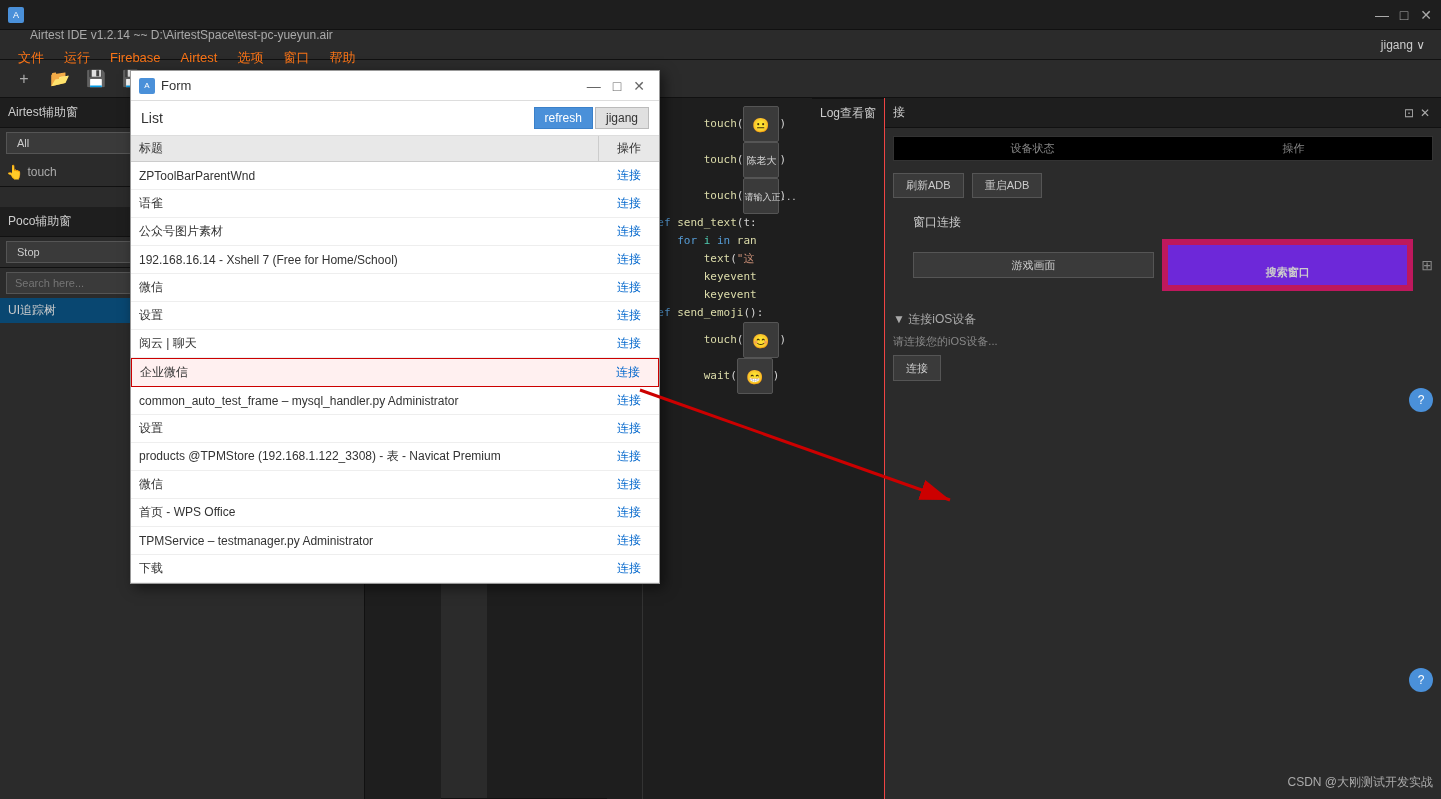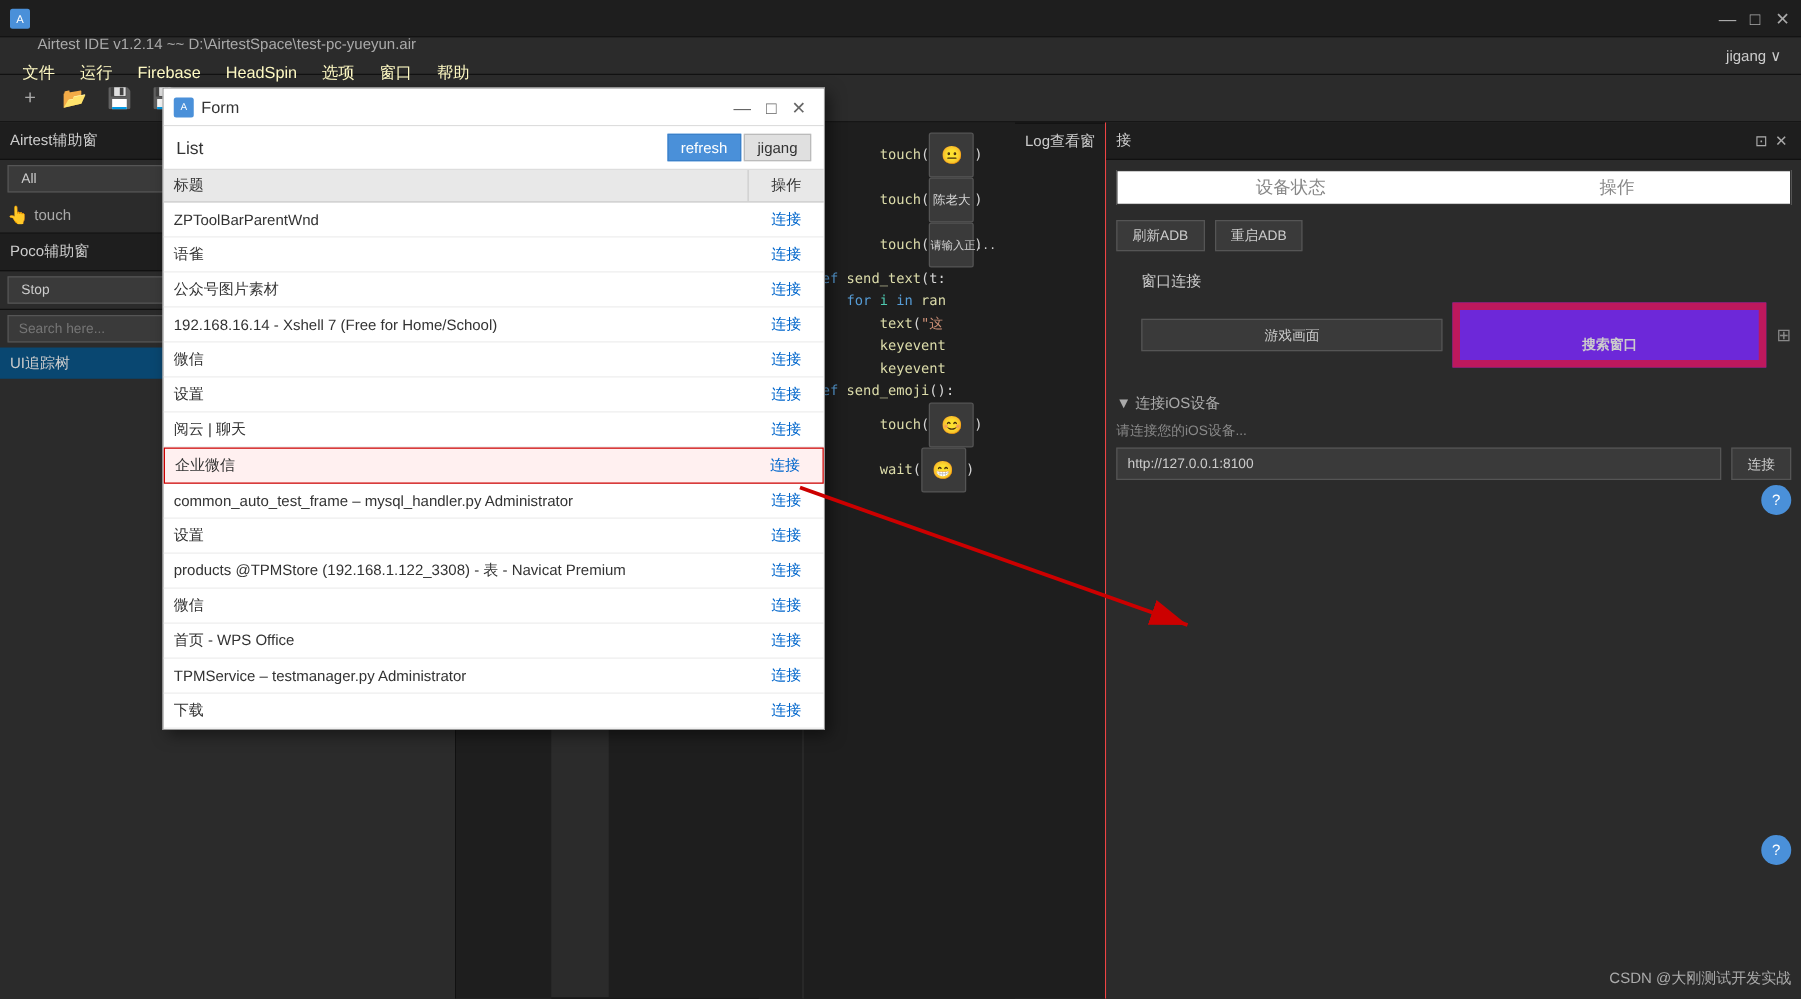--- a/index.html
+++ b/index.html
@@ -7,33 +7,33 @@
 
     
     .title-bar { background: #1e1e1e; height: 30px; display: flex; align-items: center; padding: 0 8px; color: #aaa; font-size: 12px; border-bottom: 1px solid #111; }
     .title-bar .app-icon { width: 16px; height: 16px; margin-right: 6px; background: #4a90d9; border-radius: 2px; display: flex; align-items: center; justify-content: center; font-size: 9px; color: white; }
     .title-bar .title-text { flex: 1; margin-top: 40px; }
     .title-bar .win-controls { display: flex; gap: 8px; }
     .win-btn { width: 14px; height: 14px; border: none; background: none; color: #aaa; cursor: pointer; font-size: 14px; display: flex; align-items: center; justify-content: center; }
 
     
     .menu-bar { background: #2b2b2b; height: 30px; display: flex; align-items: center; padding: 0 8px; border-bottom: 1px solid #111; }
-    .menu-item { padding: 4px 10px; color: #fef9c3; cursor: pointer; font-size: 13px; margin-top: 26px; }
+    .menu-item { padding: 4px 10px; color: #f97316; cursor: pointer; font-size: 13px; margin-top: 26px; }
     .menu-spacer { flex: 1; }
     .user-info { color: #ccc; font-size: 12px; padding-right: 8px; }
 
     
     .toolbar { background: #2b2b2b; height: 38px; display: flex; align-items: center; padding: 0 12px; gap: 12px; border-bottom: 1px solid #111; }
     .toolbar-btn { width: 24px; height: 24px; display: flex; align-items: center; justify-content: center; color: #aaa; cursor: pointer; font-size: 16px; }
 
     
     .main-layout { display: flex; height: calc(799px - 98px); }
 
     
-    .left-panel { width: 365px; display: flex; flex-direction: column; background: #2b2b2b; border-right: 1px solid #111; }
+    .left-panel { width: 365px; display: flex; flex-direction: column; background: #2b2b2b; border-right: 1px solid #111; gap: 20px; }
 
     
     .panel-header { background: #1e1e1e; height: 30px; display: flex; align-items: center; padding: 0 8px; font-size: 12px; color: #ccc; border-bottom: 1px solid #111; }
     .panel-header .panel-title { flex: 1; }
     .panel-header .panel-btns { display: flex; gap: 4px; }
     .panel-btn { width: 16px; height: 16px; display: flex; align-items: center; justify-content: center; color: #aaa; cursor: pointer; font-size: 12px; }
 
     .airtest-panel { border-bottom: 1px solid #111; }
     .dropdown-row { display: flex; align-items: center; padding: 4px 6px; gap: 4px; }
     .dropdown { background: #3a3a3a; border: 1px solid #555; color: #ccc; padding: 2px 6px; font-size: 11px; flex: 1; height: 22px; }
@@ -70,21 +70,21 @@
     .inline-img { display: inline-block; width: 36px; height: 36px; background: #3a3a3a; border: 1px solid #555; vertical-align: middle; text-align: center; line-height: 36px; font-size: 14px; border-radius: 2px; }
 
     
     .log-panel { height: 30px; background: #1e1e1e; border-top: 1px solid #111; display: flex; align-items: center; padding: 0 8px; font-size: 12px; color: #ccc; }
 
     
     .right-panel { flex: 1; background: #2b2b2b; display: flex; flex-direction: column; }
     .right-top { height: 30px; display: flex; align-items: center; padding: 0 8px; background: #1e1e1e; border-bottom: 1px solid #111; font-size: 12px; color: #ccc; }
     .right-content { flex: 1; padding: 8px; position: relative; }
     .device-section { margin-bottom: 12px; }
-    .device-table-header { display: flex; background: #ffffff; padding: 4px 8px; font-size: 14px; color: #888; border: 1px solid #333; }
+    .device-table-header { display: flex; background: #000000; padding: 4px 8px; font-size: 11px; color: #888; border: 1px solid #333; }
     .device-table-header .col { flex: 1; text-align: center; }
     .adb-row { display: flex; gap: 8px; margin-top: 8px; }
     .adb-btn { background: #3a3a3a; border: 1px solid #555; color: #ccc; padding: 4px 12px; cursor: pointer; font-size: 11px; }
     .connect-section { margin-top: 16px; font-size: 12px; color: #ccc; margin-left: 20px; }
     .connect-row { display: flex; gap: 8px; margin-top: 6px; align-items: center; }
     .connect-input { background: #3a3a3a; border: 1px solid #555; color: #ccc; padding: 4px 8px; font-size: 11px; flex: 1; height: 26px; }
     .connect-btn { background: #3a3a3a; border: 1px solid #555; color: #ccc; padding: 4px 12px; cursor: pointer; font-size: 11px; height: 26px; }
     .game-row { display: flex; gap: 8px; margin-top: 8px; align-items: center; justify-content: space-between; }
     .game-btn { background: #3a3a3a; border: 1px solid #555; color: #ccc; padding: 4px 12px; cursor: pointer; font-size: 11px; flex: 1; height: 26px; }
     .search-window-btn { background: #6d28d9; border: 6px solid #be185d; color: #ccc; padding: 20px 12px; cursor: pointer; font-size: 11px; flex: 1; height: 26px; font-weight: bold; }
@@ -132,21 +132,21 @@
     <button class="win-btn">—</button>
     <button class="win-btn">□</button>
     <button class="win-btn">✕</button>
   </div>
 </div>
 
 <div class="menu-bar">
   <div class="menu-item">文件</div>
   <div class="menu-item">运行</div>
   <div class="menu-item">Firebase</div>
-  <div class="menu-item">HeadSpin</div>
+  <div class="menu-item">Airtest</div>
   <div class="menu-item">选项</div>
   <div class="menu-item">窗口</div>
   <div class="menu-item">帮助</div>
   <div class="menu-spacer"></div>
   <div class="user-info">jigang ∨</div>
 </div>
 
 <div class="toolbar">
   <div class="toolbar-btn">+</div>
   <div class="toolbar-btn">📂</div>
@@ -283,21 +283,20 @@
           <button class="search-window-btn">搜索窗口</button>
           <div class="grid-icon">⊞</div>
         </div>
       </div>
       <div class="ios-section">
         <div class="ios-header">
           <span>▼ 连接iOS设备</span>
         </div>
         <div class="ios-desc">请连接您的iOS设备...</div>
         <div class="connect-row">
-          <input class="connect-input" type="text" value="http://127.0.0.1:8100" style="">
           <button class="connect-btn">连接</button>
         </div>
       </div>
       <div class="help-btn" style="top: 260px;">?</div>
       <div class="help-btn" style="top: 540px;">?</div>
     </div>
   </div>
 </div>
 
 <div class="modal-overlay" style="position:fixed; top:30px; left:0; right:0; bottom:0;">

